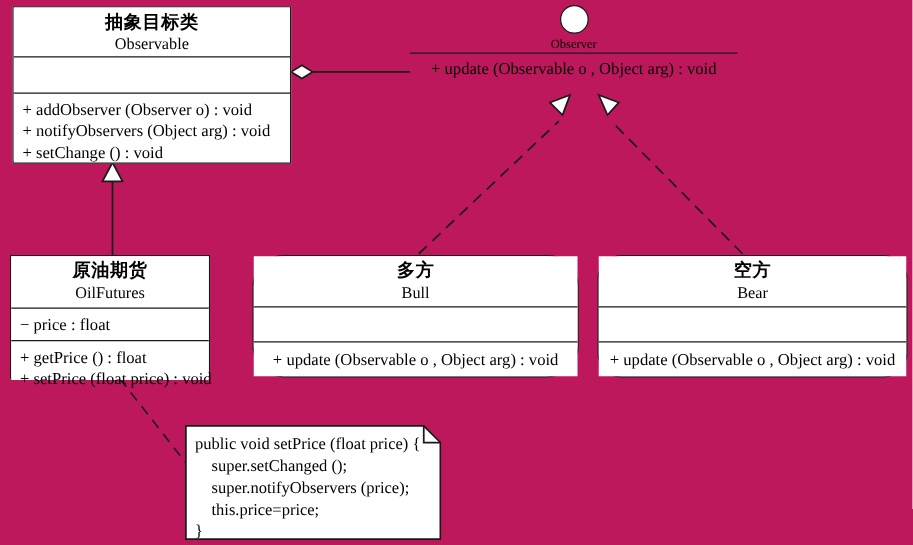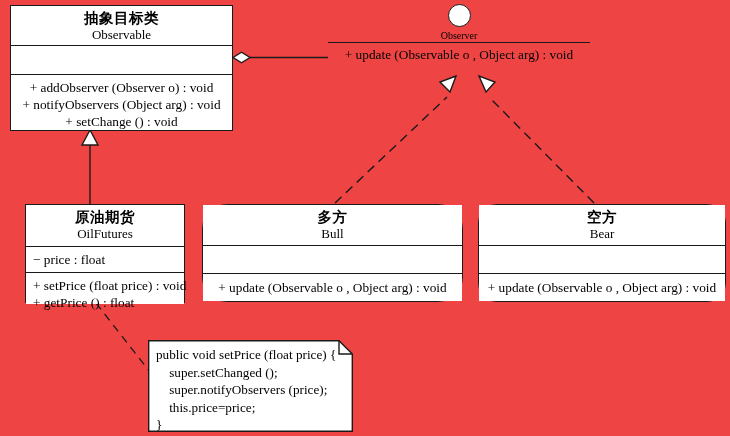--- a/index.html
+++ b/index.html
@@ -9,21 +9,21 @@
     background: #ffffff;
   }
   body {
     font-family: "Liberation Serif", "DejaVu Serif", serif;
     color: #000000;
   }
   #canvas {
     position: relative;
     width: 730px;
     height: 436px;
-    background: #ef4444;
+    background: #be185d;
     overflow: hidden;
   }
   svg.layer {
     position: absolute;
     left: 0;
     top: 0;
     width: 730px;
     height: 436px;
     pointer-events: none;
   }
@@ -163,48 +163,48 @@
 
   <div class="uml-box" id="box-observable" style="left:10px; top:5px; width:223px; height:126px;">
 
     <div class="compartment cls-title" style="height:39px;">
       <span class="cn">抽象目标类</span>
       <span class="en">Observable</span>
     </div>
 
     <div class="compartment divided empty-comp" style="height:29px;"></div>
 
-    <div class="compartment divided member-list" style="height:55px;text-align:center;">
+    <div class="compartment divided member-list" style="height:55px;">
       <span class="m">+ addObserver (Observer o) : void</span>
       <span class="m">+ notifyObservers (Object arg) : void</span>
       <span class="m">+ setChange () : void</span>
     </div>
   </div>
 
   <div id="observer-iface">
     <div id="observer-circle"></div>
     <div id="observer-name">Observer</div>
     <div id="observer-rule"></div>
     <div id="observer-op">+ update (Observable o , Object arg) : void</div>
   </div>
 
-  <div class="uml-box" id="box-oilfutures" style="left:25px; top:204px; width:160px; height:99px;">
+  <div class="uml-box" id="box-oilfutures" style="left:8px; top:204px; width:160px; height:99px;">
 
     <div class="compartment cls-title" style="height:41px;">
       <span class="cn">原油期货</span>
       <span class="en">OilFutures</span>
     </div>
 
     <div class="compartment divided member-list" style="height:26px;">
       <span class="m">− price : float</span>
     </div>
 
     <div class="compartment divided member-list" style="height:32px;">
+      <span class="m">+ getPrice () : float</span>
       <span class="m">+ setPrice (float price) : void</span>
-      <span class="m">+ getPrice () : float</span>
     </div>
   </div>
 
   <div class="uml-box" id="box-bull" style="left:202px; top:204px; width:261px; height:98px;border-radius:25px;">
 
     <div class="compartment cls-title" style="height:40px;">
       <span class="cn">多方</span>
       <span class="en">Bull</span>
     </div>
 

